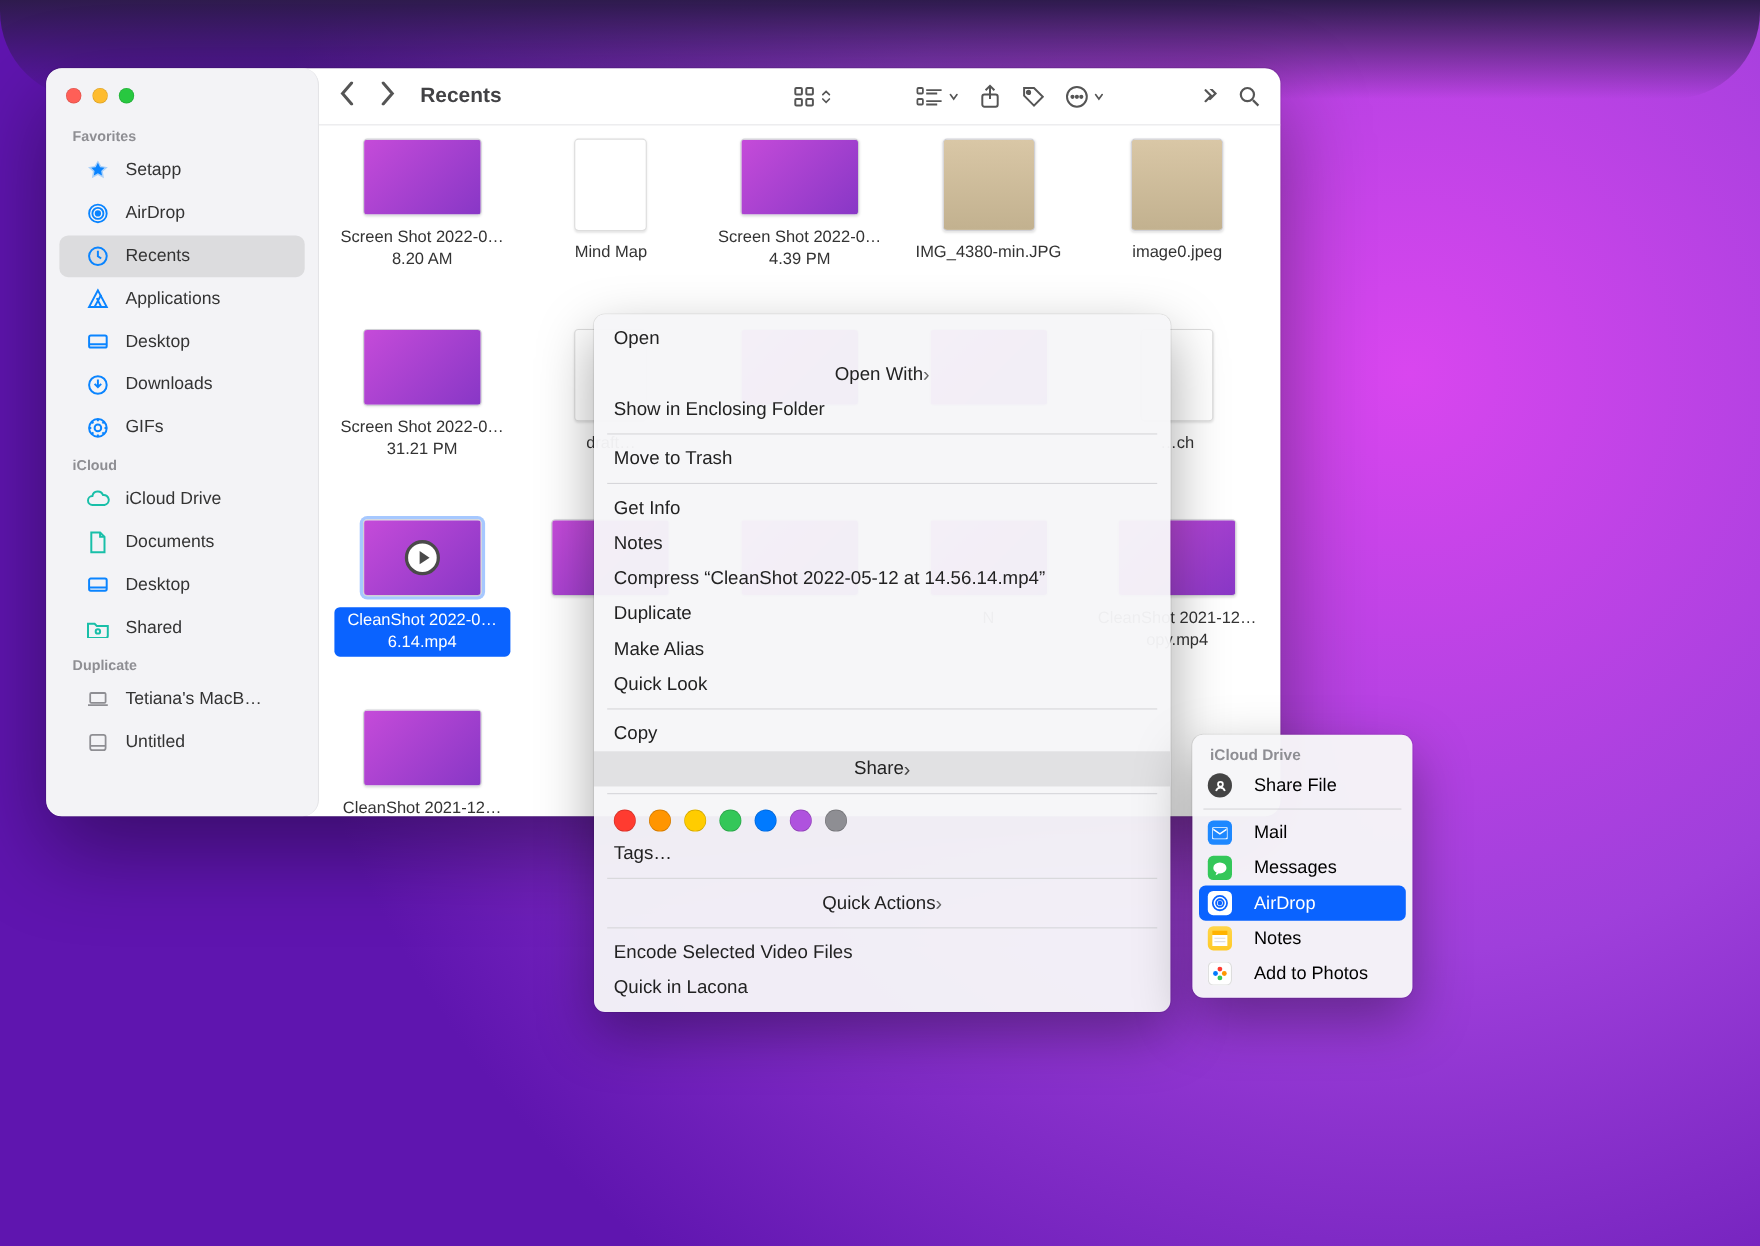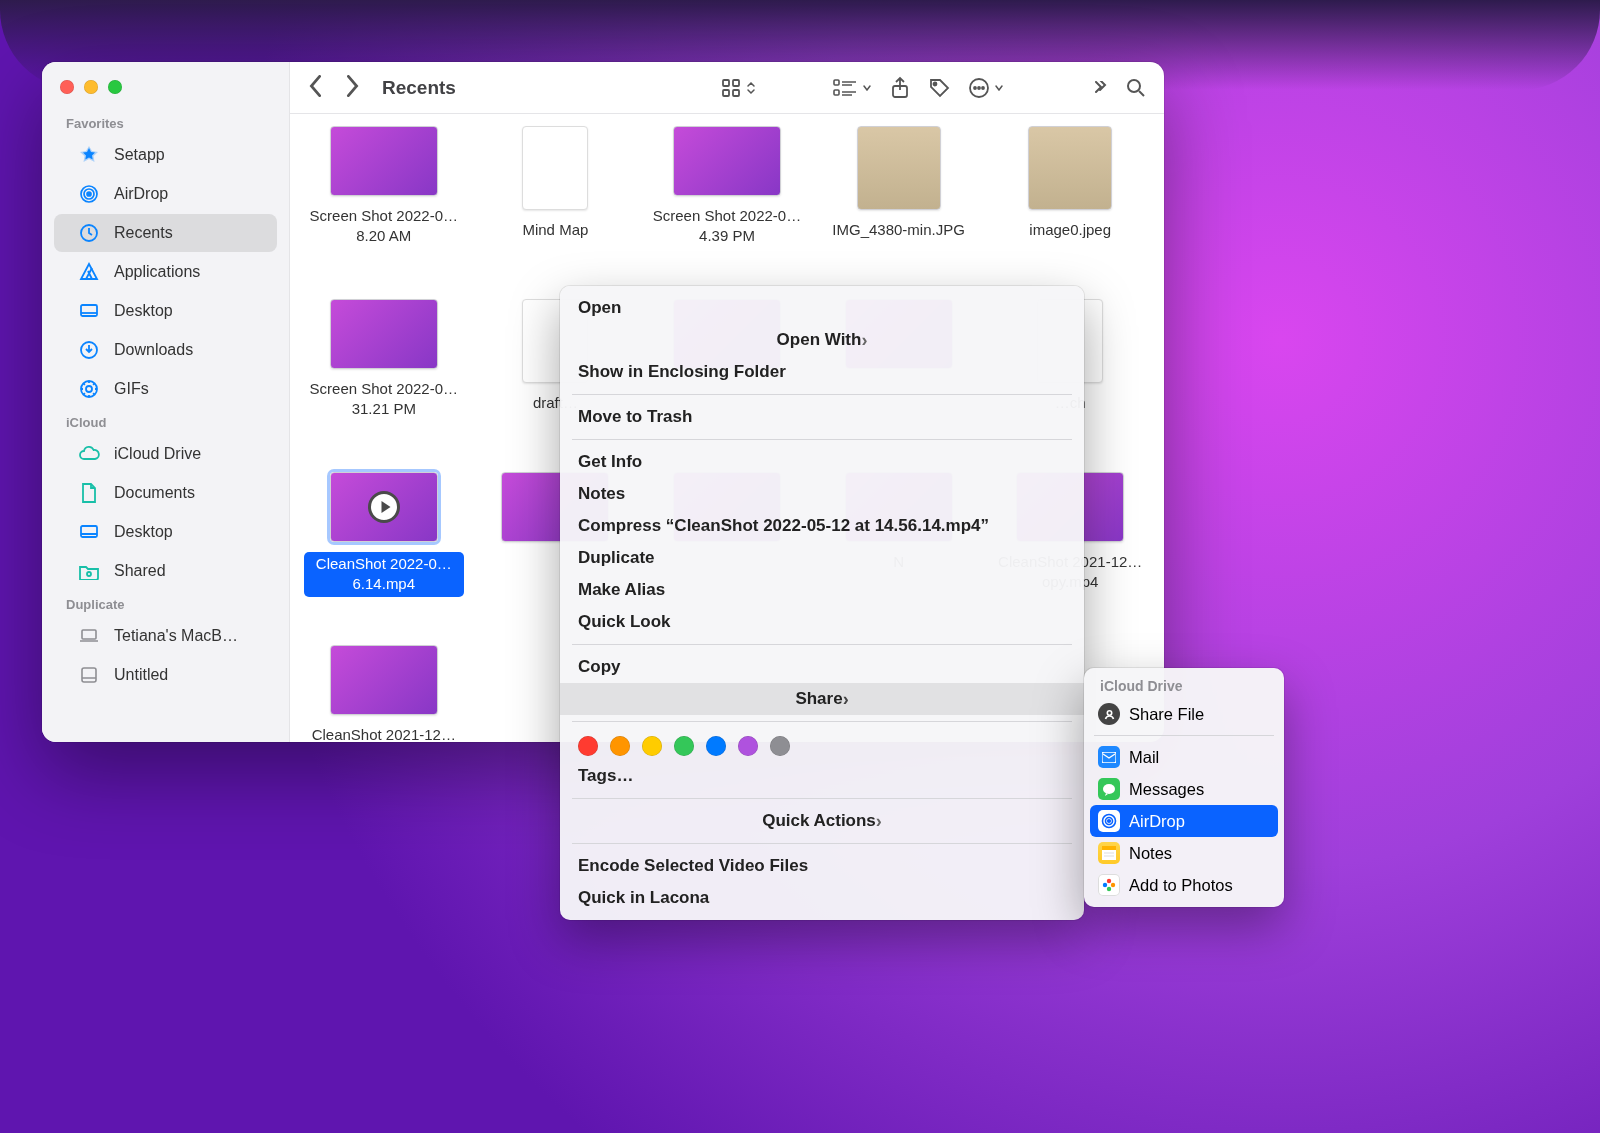--- a/index.html
+++ b/index.html
@@ -31,20 +31,21 @@
   overflow: hidden;
 }
 
 
 .sidebar {
   width: 248px;
   background: rgba(242,242,245,.92);
   border-right: 1px solid #e4e4e7;
   padding: 10px 0 0 0;
   overflow-y: auto;
+  border-radius: 15px;
 }
 .traffic {
   display: flex; gap: 10px; padding: 8px 18px 16px;
 }
 .traffic span {
   width: 14px; height: 14px; border-radius: 50%;
   box-shadow: inset 0 0 0 .5px rgba(0,0,0,.15);
 }
 .tl-red{background:#ff5f57}.tl-yel{background:#febc2e}.tl-grn{background:#28c840}
 
@@ -121,28 +122,27 @@
   background: #fff;
 }
 .thumb.video::before{
   content:''; position:absolute; top:50%; left:52%; transform:translate(-50%,-50%);
   border-left:9px solid #4a4a4a; border-top:6px solid transparent; border-bottom:6px solid transparent;
   z-index:1;
 }
 
 
 .ctxmenu {
-  position:absolute; top: 286px; left: 560px;
+  position:absolute; top: 286px; left: 540px;
   width: 524px;
   background: rgba(246,246,248,.96);
   border-radius: 10px;
   box-shadow: 0 20px 50px rgba(0,0,0,.35), 0 0 0 1px rgba(0,0,0,.08);
   padding: 6px 0;
   font-size: 17px;
-  font-weight: bold;
 }
 .ctx-item{
   height: 32px; display:flex; align-items:center;
   padding: 0 18px; color:#222;
 }
 .ctx-item.has-sub{justify-content:center}
 .ctx-item.hover{background:#e1e1e3}
 .ctx-sep{height:1px;background:#d6d6da;margin:6px 12px}
 .ctx-tags{display:flex;gap:12px;padding:8px 18px 4px;align-items:center}
 .ctx-tags span{
@@ -154,21 +154,21 @@
 .submenu{
   position:absolute; top:668px; left:1084px;
   width:200px;
   background: rgba(246,246,248,.97);
   border-radius: 10px;
   box-shadow: 0 20px 50px rgba(0,0,0,.35), 0 0 0 1px rgba(0,0,0,.08);
   padding: 6px;
 }
 .sub-head{font-size:14px;font-weight:600;color:#8e8e93;padding:4px 10px 4px}
 .sub-item{
-  height:32px;display:flex;align-items:center;gap:9px;
+  height:32px;display:flex;align-items:center;gap:20px;
   padding: 0 8px; border-radius:6px; font-size:16.5px;text-align:right;
 }
 .sub-item.selected{background:#0a63ff;color:#fff}
 .app-icon{width:22px;height:22px;border-radius:5px;display:flex;align-items:center;justify-content:center;font-size:13px;color:#fff;flex:0 0 22px}
 .app-icon.share{background:#444;border-radius:50%}
 .app-icon.mail{background:#1e88ff}
 .app-icon.msg{background:#34c759}
 .app-icon.airdrop{background:#fff;color:#0a63ff;border-radius:5px}
 .sub-item.selected .app-icon.airdrop{background:#fff}
 .app-icon.notes{background:linear-gradient(#ffd54a,#ffca28)}

